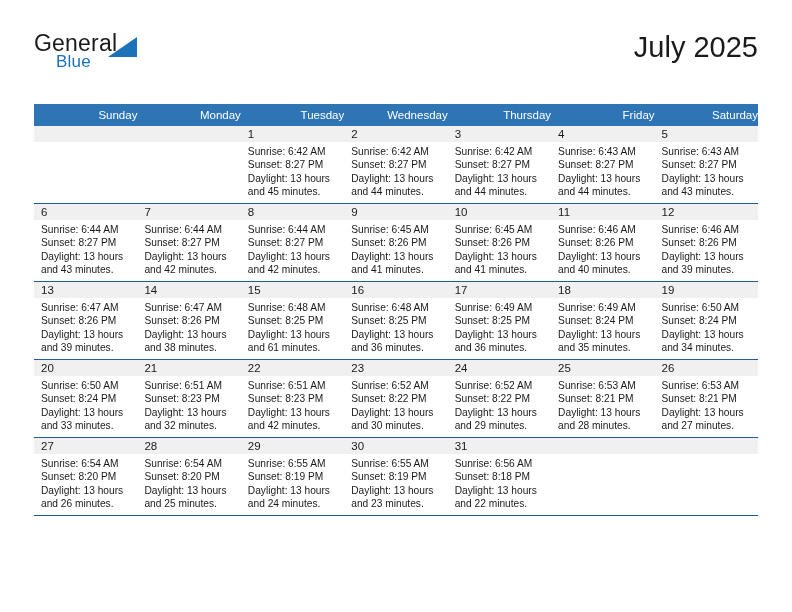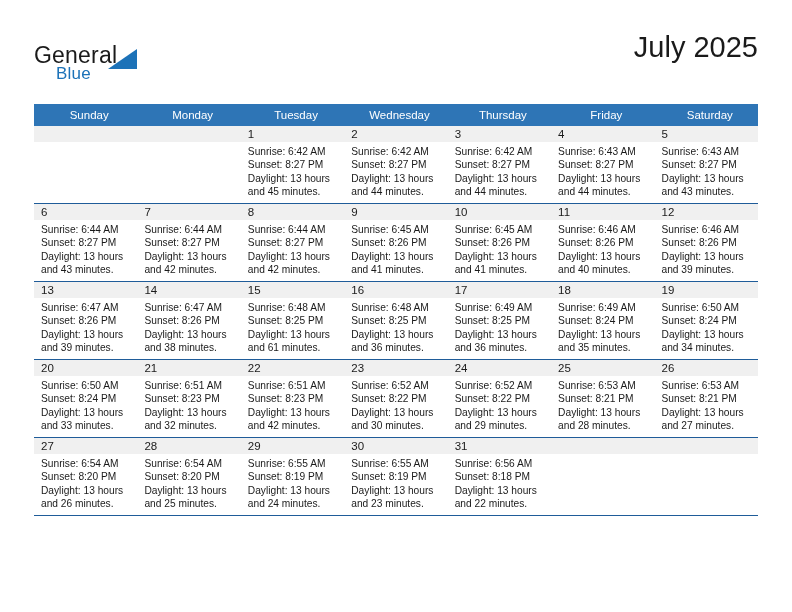--- a/index.html
+++ b/index.html
@@ -26,21 +26,21 @@
   .top-bar {
     position: absolute;
     left: 34px;
     top: 30px;
     width: 724px;
     height: 70px;
   }
   .logo {
     position: absolute;
     left: 0;
-    top: 12px;
+    top: 0;
     width: 180px;
     height: 58px;
   }
   .logo-general {
     position: absolute;
     left: 0;
     top: 0;
     font-size: 23px;
     letter-spacing: 0.2px;
     color: #1a1a1a;
@@ -94,21 +94,21 @@
     border-collapse: collapse;
     table-layout: fixed;
   }
   .calendar col { width: 103.43px; }
 
   .calendar thead th {
     background: #2e75b6;
     color: #ffffff;
     font-size: 11.5px;
     font-weight: normal;
-    text-align: center;
+    text-align: right;
     padding: 5px 0 5px 7px;
     height: 11px;
     border: none;
   }
 
   .calendar tbody td {
     vertical-align: top;
     padding: 0;
     border-top: 1.3px solid #1f5c99;
     height: 77px;

